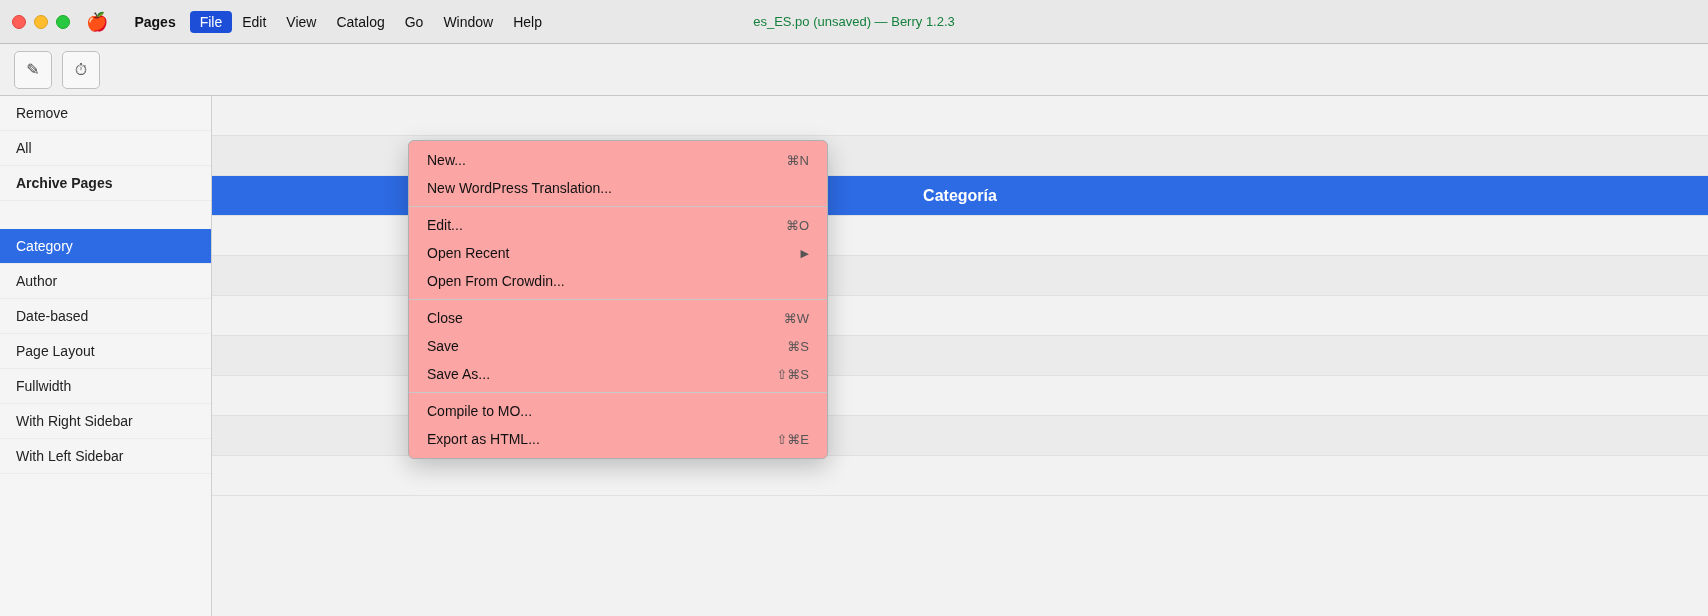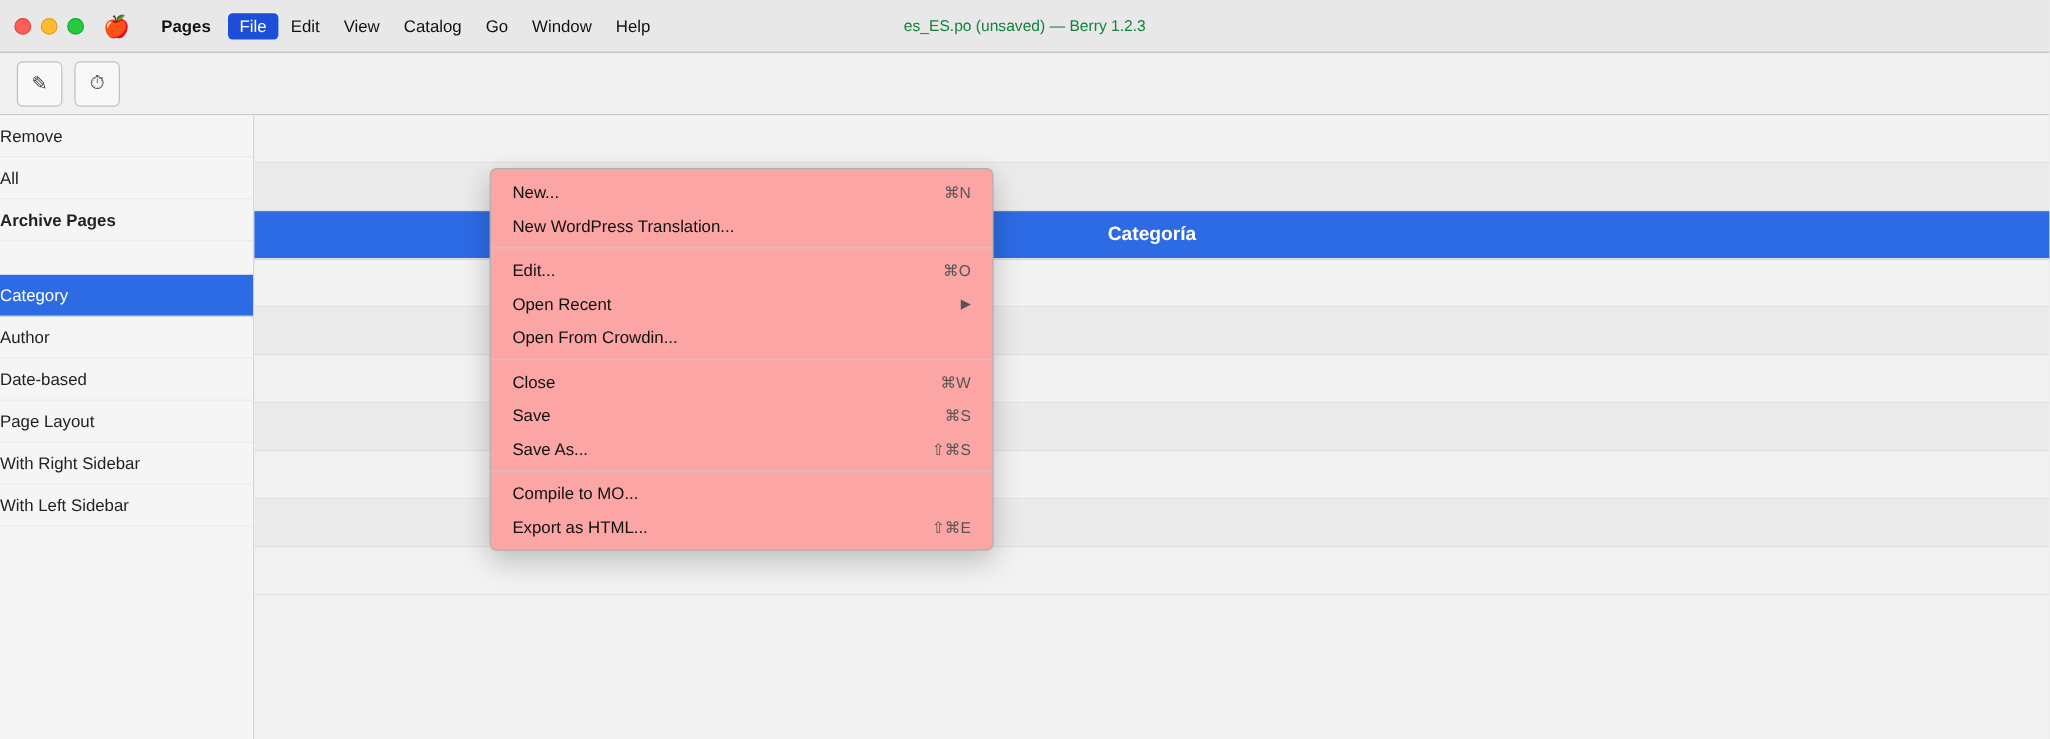--- a/index.html
+++ b/index.html
@@ -102,21 +102,21 @@
 
     
     .sidebar {
       width: 212px;
       background: #f5f5f5;
       border-right: 1px solid #d0d0d0;
       overflow-y: auto;
       flex-shrink: 0;
     }
     .sidebar-item {
-      padding: 9px 0;
+      padding: 9px 16px;
       font-size: 14px;
       color: #222;
       cursor: pointer;
       border-bottom: 1px solid #ebebeb;
     }
     .sidebar-item.active {
       background: #2d6be4;
       color: white;
       margin-top: 28px;
     }
@@ -216,20 +216,21 @@
 <div class="main-area">
 
   <div class="sidebar">
     <div class="sidebar-item">Remove</div>
     <div class="sidebar-item">All</div>
     <div class="sidebar-item bold">Archive Pages</div>
     <div class="sidebar-item active">Category</div>
     <div class="sidebar-item">Author</div>
     <div class="sidebar-item">Date-based</div>
     <div class="sidebar-item">Page Layout</div>
+    <div class="sidebar-item">Fullwidth</div>
     <div class="sidebar-item">With Right Sidebar</div>
     <div class="sidebar-item">With Left Sidebar</div>
   </div>
 
   <div class="content">
     <div class="content-row"></div>
     <div class="content-row alt"></div>
     <div class="content-row highlighted">
       <span>Categoría</span>
     </div>

